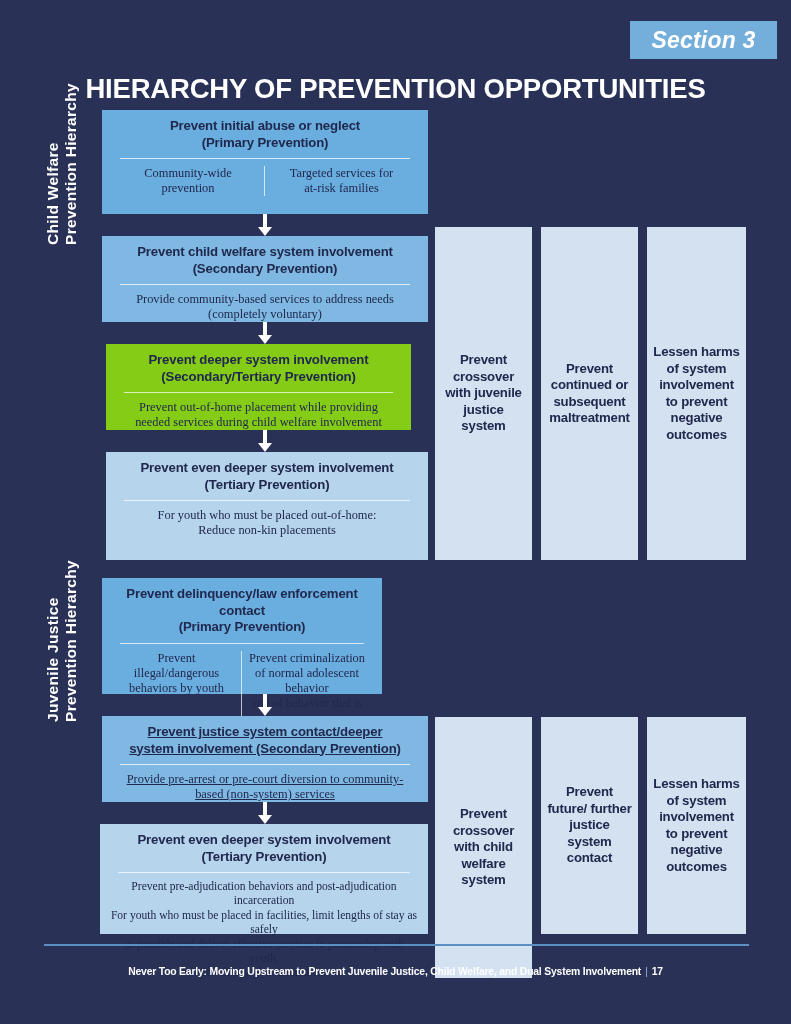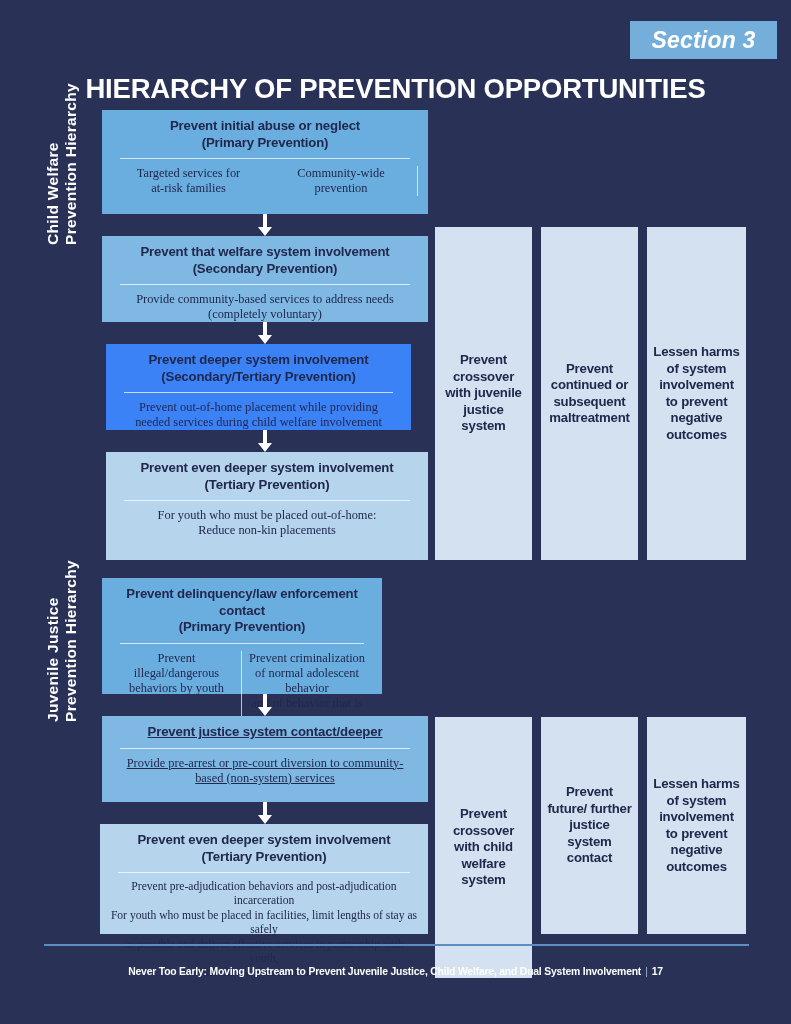--- a/index.html
+++ b/index.html
@@ -219,54 +219,54 @@
       </div>
     </div>
 
     <div class="flowbox" style="left:102px; top:0px; width:326px; height:104px; background:#6aaee0;">
       <div class="bt">
         <span>Prevent initial abuse or neglect</span><br>
         <span>(Primary Prevention)</span>
       </div>
       <div class="rule"></div>
       <div class="two-col">
+        <div class="col left">
+          <span>Community-wide</span><br>
+          <span>prevention</span>
+        </div>
         <div class="col">
           <span>Targeted services for</span><br>
           <span>at-risk families</span>
         </div>
-        <div class="col left">
-          <span>Community-wide</span><br>
-          <span>prevention</span>
-        </div>
       </div>
     </div>
 
     <div class="arrow" style="left:258px; top:104px; height:22px;">
       <div class="shaft" style="height:14px;"></div>
       <div class="head"></div>
     </div>
 
     <div class="flowbox" style="left:102px; top:126px; width:326px; height:86px; background:#7fb9e3;">
       <div class="bt">
-        <span>Prevent that welfare system involvement</span><br>
+        <span>Prevent child welfare system involvement</span><br>
         <span>(Secondary Prevention)</span>
       </div>
       <div class="rule"></div>
       <div class="body">
         <span>Provide community-based services to address needs</span><br>
         <span>(completely voluntary)</span>
       </div>
     </div>
 
     <div class="arrow" style="left:258px; top:212px; height:22px;">
       <div class="shaft" style="height:14px;"></div>
       <div class="head"></div>
     </div>
 
-    <div class="flowbox" style="left:106px; top:234px; width:305px; height:86px; background:#3b82f6;">
+    <div class="flowbox" style="left:106px; top:234px; width:305px; height:86px; background:#84cc16;">
       <div class="bt">
         <span>Prevent deeper system involvement</span><br>
         <span>(Secondary/Tertiary Prevention)</span>
       </div>
       <div class="rule"></div>
       <div class="body">
         <span>Prevent out-of-home placement while providing</span><br>
         <span>needed services during child welfare involvement</span>
       </div>
     </div>
@@ -329,20 +329,21 @@
     </div>
 
     <div class="arrow" style="left:258px; top:116px; height:22px;">
       <div class="shaft" style="height:14px;"></div>
       <div class="head"></div>
     </div>
 
     <div class="flowbox" style="left:102px; top:138px; width:326px; height:86px; background:#7fb9e3;text-decoration:underline;">
       <div class="bt">
         <span>Prevent justice system contact/deeper</span><br>
+        <span>system involvement (Secondary Prevention)</span>
       </div>
       <div class="rule"></div>
       <div class="body">
         <span>Provide pre-arrest or pre-court diversion to community-</span><br>
         <span>based (non-system) services</span>
       </div>
     </div>
 
     <div class="arrow" style="left:258px; top:224px; height:22px;">
       <div class="shaft" style="height:14px;"></div>

